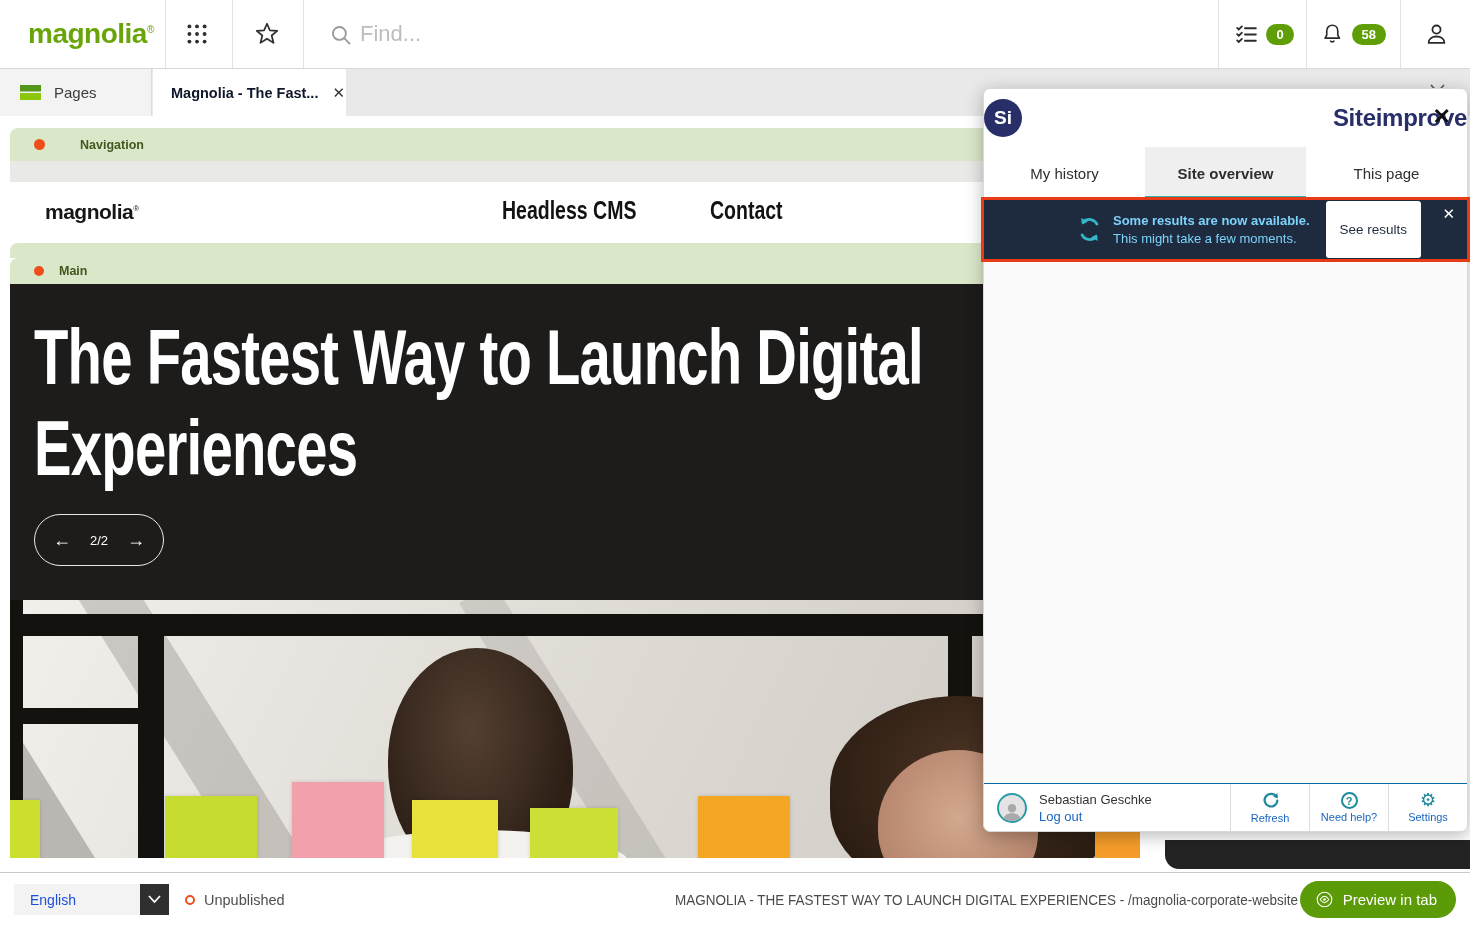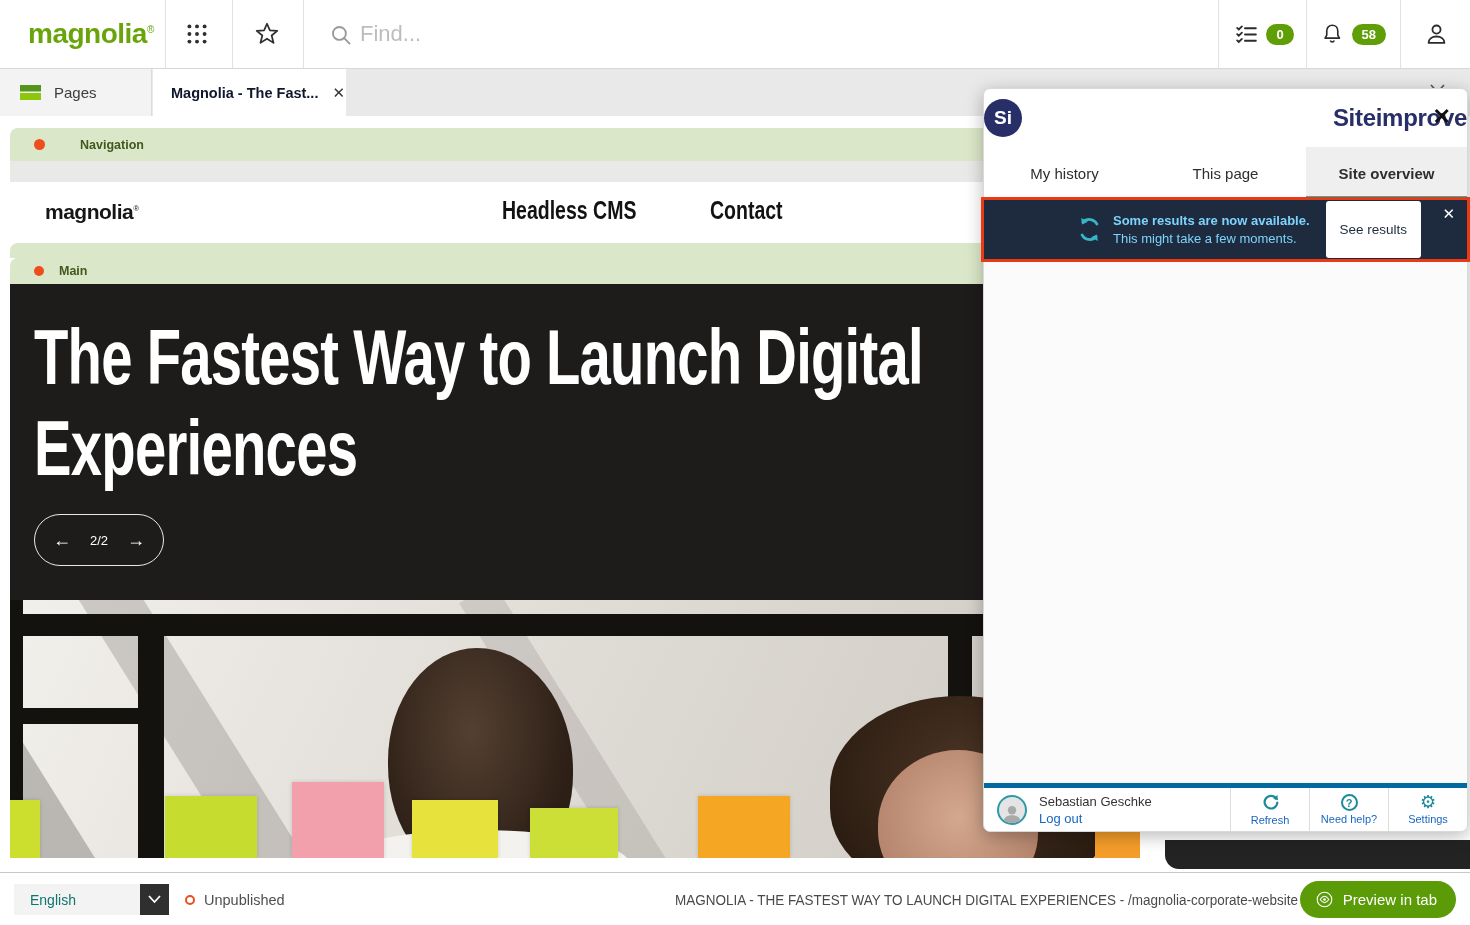--- a/index.html
+++ b/index.html
@@ -98,38 +98,38 @@
   .si-tab.active::after { content:""; position:absolute; left:0; bottom:-1px; width:100%; height:4px;
     background:#2eb3ab; }
   #si-notification { position:relative; height:59px; background:#1e2b3e; display:flex; align-items:center;
     box-shadow:0 0 0 3px #e73a15; z-index:5; padding-left:92px; }
   #si-note-text { margin-left:10px; color:#7dd3fc; font-size:13px; line-height:1.35; }
   #si-note-text .b { font-weight:700; }
   #see-results-btn { margin-left:16px; background:#fff; color:#1e2b3e; font-size:13.5px;
     border:none; border-radius:3px; padding:21px 14px; cursor:pointer; font-family:"Liberation Sans",sans-serif; }
   #si-note-close { position:absolute; right:12px; top:5px; color:#fff; font-size:15px; cursor:pointer; }
   #si-body { flex:1; background:#fbfbfb; }
-  #si-footer { height:48px; border-top:5px solid #0369a1; display:flex; align-items:stretch; }
+  #si-footer { height:48px; border-top:1px solid #0369a1; display:flex; align-items:stretch; }
   #si-user { flex:1; display:flex; align-items:center; padding-left:13px; gap:12px; }
   #si-avatar { width:30px; height:30px; border-radius:50%; border:2px solid #2e9aa8; background:#e4e4e4;
     display:flex; align-items:flex-end; justify-content:center; overflow:hidden; }
   #si-user-name { font-size:13px; color:#333; }
   #si-logout { font-size:13px; color:#1a66c0; cursor:pointer; margin-top:2px; }
   .si-action { width:79px; border-left:1px solid #ddd; display:flex; flex-direction:column;
     align-items:center; justify-content:center; gap:2px; cursor:pointer; }
   .si-action .lbl { font-size:11px; color:#1a66c0; white-space:nowrap; }
   .q-circle { width:17px; height:17px; border:2px solid #1d8a9c; border-radius:50%; color:#1d8a9c;
     font-size:11px; font-weight:700; display:flex; align-items:center; justify-content:center; }
   .gear-glyph { font-size:18px; color:#1d8a9c; line-height:17px; }
 
   
   #status-bar { position:absolute; left:0; top:872px; width:1470px; height:53px; background:#fff;
     border-top:1px solid #c9c9c9; z-index:30; }
   #lang-select { position:absolute; left:14px; top:11px; width:126px; height:31px; background:#f3f3f3;
-    display:flex; align-items:center; padding-left:16px; font-size:14px; color:#0f766e; cursor:pointer; }
+    display:flex; align-items:center; padding-left:16px; font-size:14px; color:#1d4ed8; cursor:pointer; }
   #lang-chevron { position:absolute; left:140px; top:11px; width:29px; height:31px; background:#2f2f2f;
     display:flex; align-items:center; justify-content:center; cursor:pointer; }
   #pub-status { position:absolute; left:185px; top:11px; height:31px; display:flex; align-items:center; gap:9px; }
   #pub-dot { width:10px; height:10px; border-radius:50%; border:2.5px solid #e8501f; }
   #pub-label { font-size:14.5px; color:#4f4f4f; }
   #page-path { position:absolute; right:172px; top:18px; font-size:15.5px; color:#4a4a4a;
     transform:scaleX(0.87); transform-origin:100% 50%; white-space:nowrap; }
   #preview-btn { position:absolute; right:14px; top:8px; height:37px; background:#5a9b07; border:none;
     border-radius:19px; color:#fff; font-size:15px; padding:0 19px 0 15px; display:flex; align-items:center;
     gap:9px; cursor:pointer; font-family:"Liberation Sans",sans-serif; }
@@ -281,22 +281,22 @@
 </div>
 
 <div id="si-panel">
   <div id="si-header">
     <div id="si-logo-circle">Si</div>
     <div id="si-brand">Siteimprove</div>
     <div id="si-close">✕</div>
   </div>
   <div id="si-tabs">
     <div class="si-tab">My history</div>
+    <div class="si-tab active">Site overview</div>
     <div class="si-tab">This page</div>
-    <div class="si-tab active">Site overview</div>
   </div>
   <div id="si-notification">
     <svg width="27" height="27" viewBox="0 0 24 24">
       <path d="M18.6 7.2A7.6 7.6 0 0 0 6.2 5.6" fill="none" stroke="#35b6c9" stroke-width="2.5" stroke-linecap="round"></path>
       <polygon points="4.6,1.8 5.4,7.6 10.6,5.2" fill="#35b6c9"></polygon>
       <path d="M5.4 16.8a7.6 7.6 0 0 0 12.4 1.6" fill="none" stroke="#35b6c9" stroke-width="2.5" stroke-linecap="round"></path>
       <polygon points="19.4,22.2 18.6,16.4 13.4,18.8" fill="#35b6c9"></polygon>
     </svg>
     <div id="si-note-text">
       <div class="b">Some results are now available.</div>

